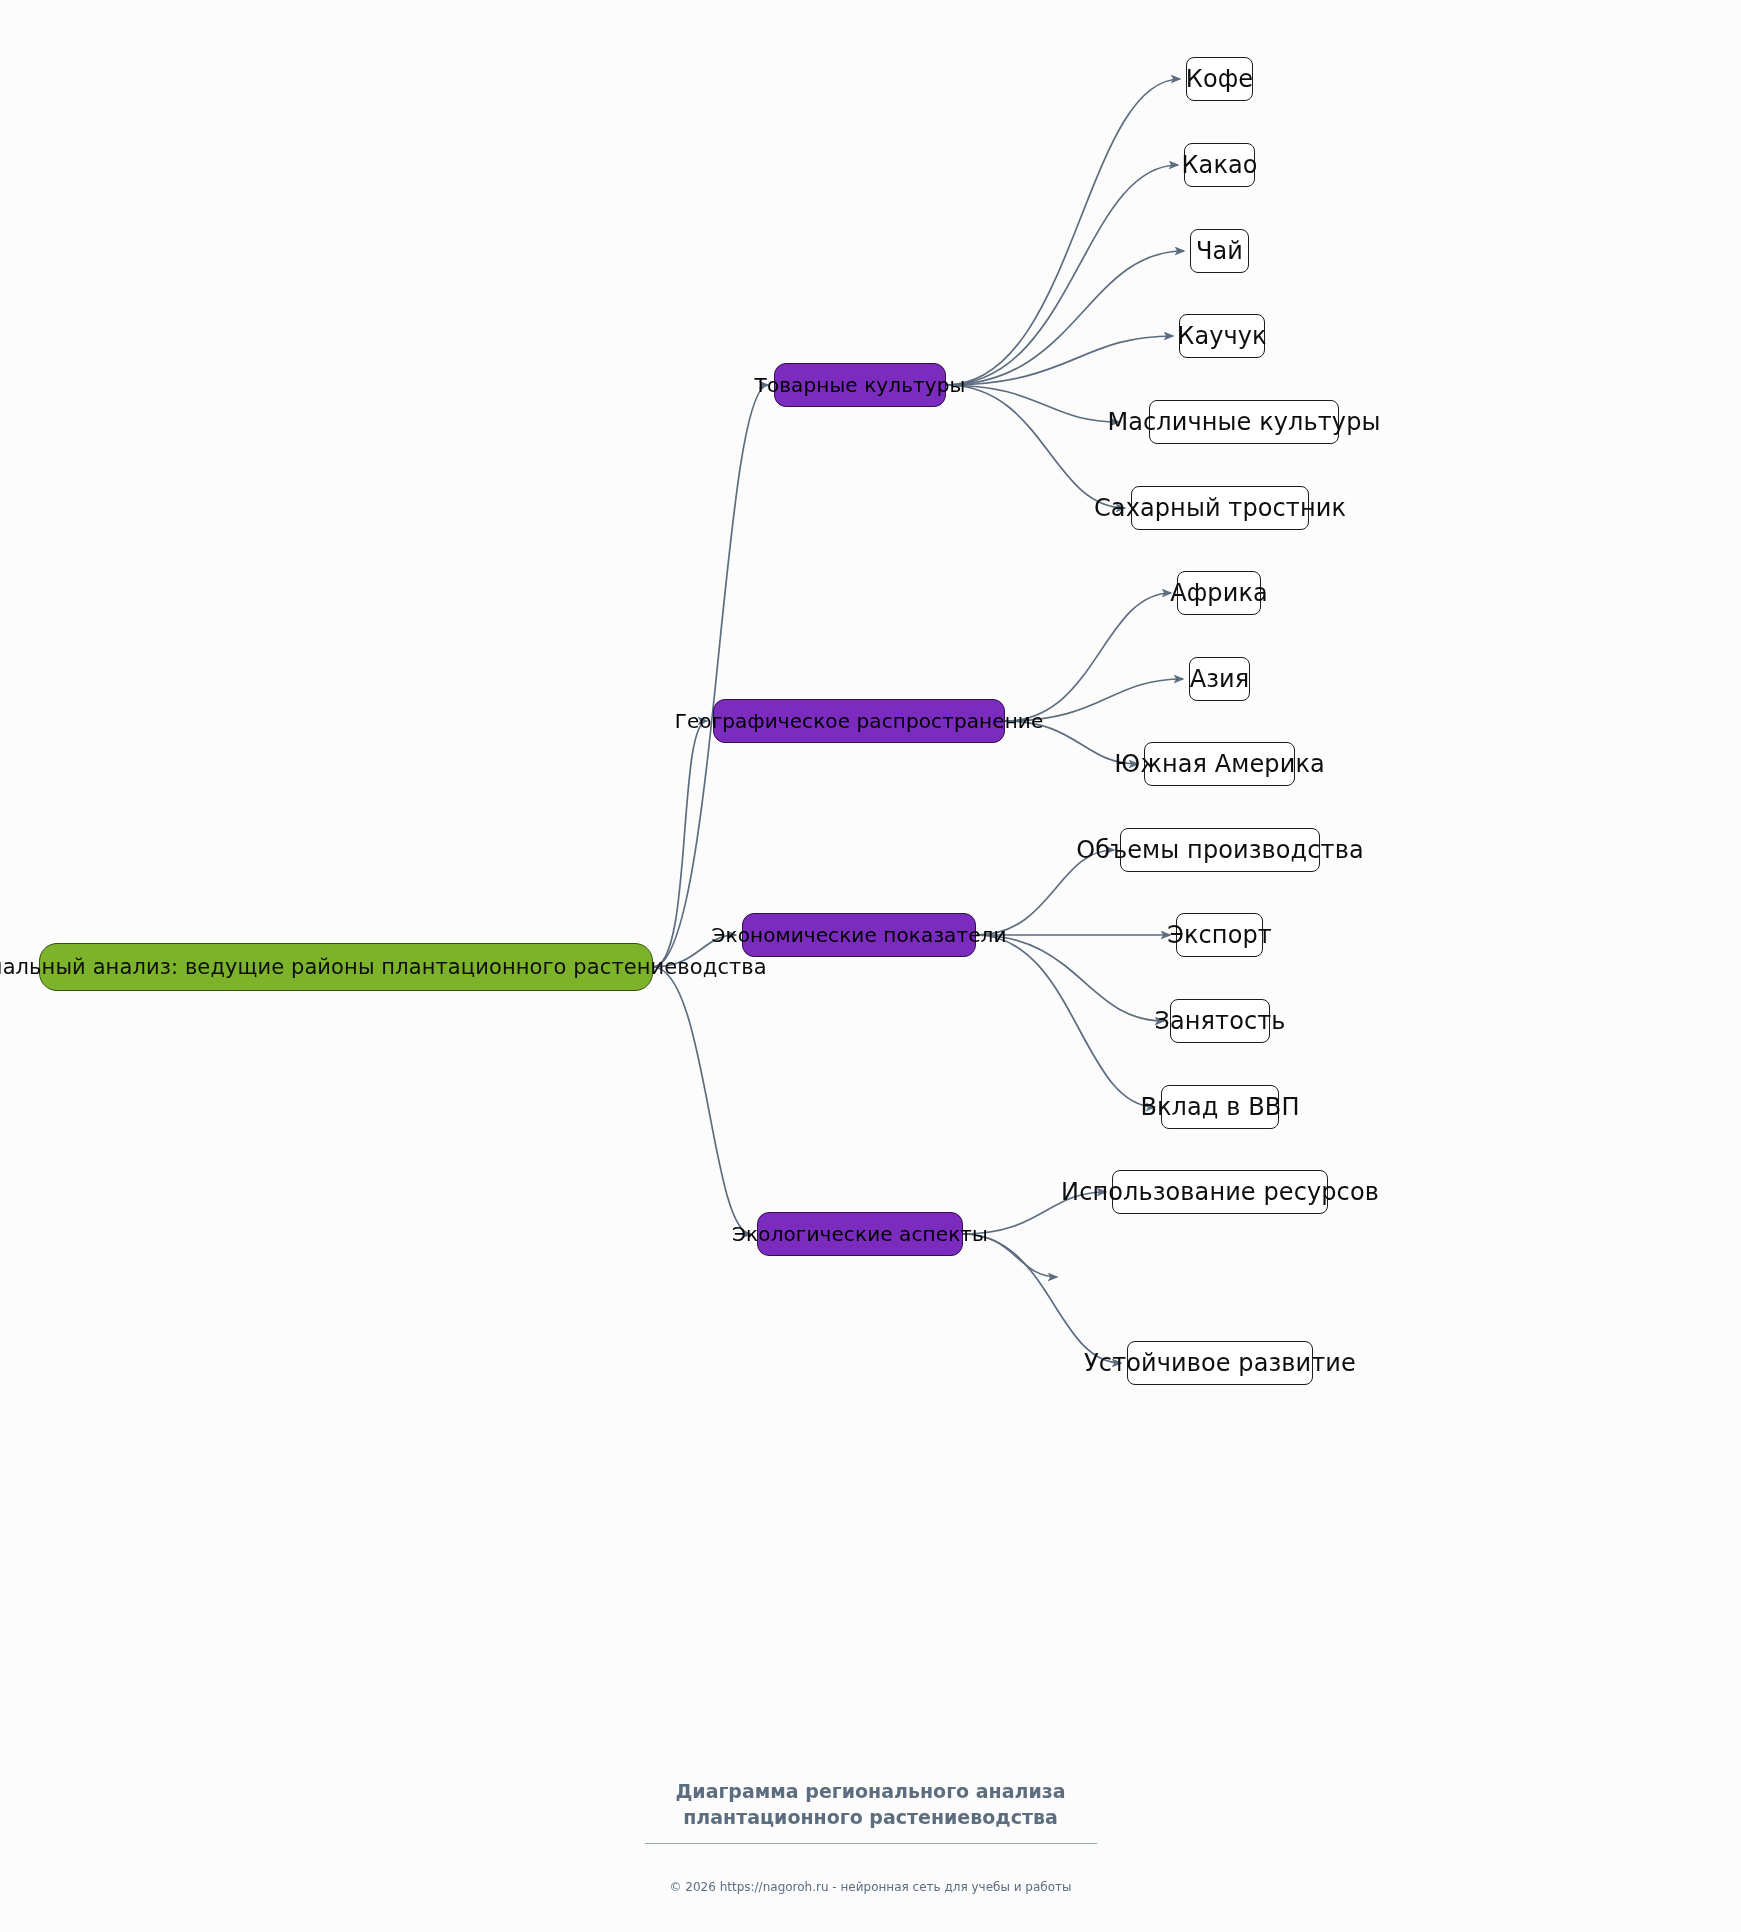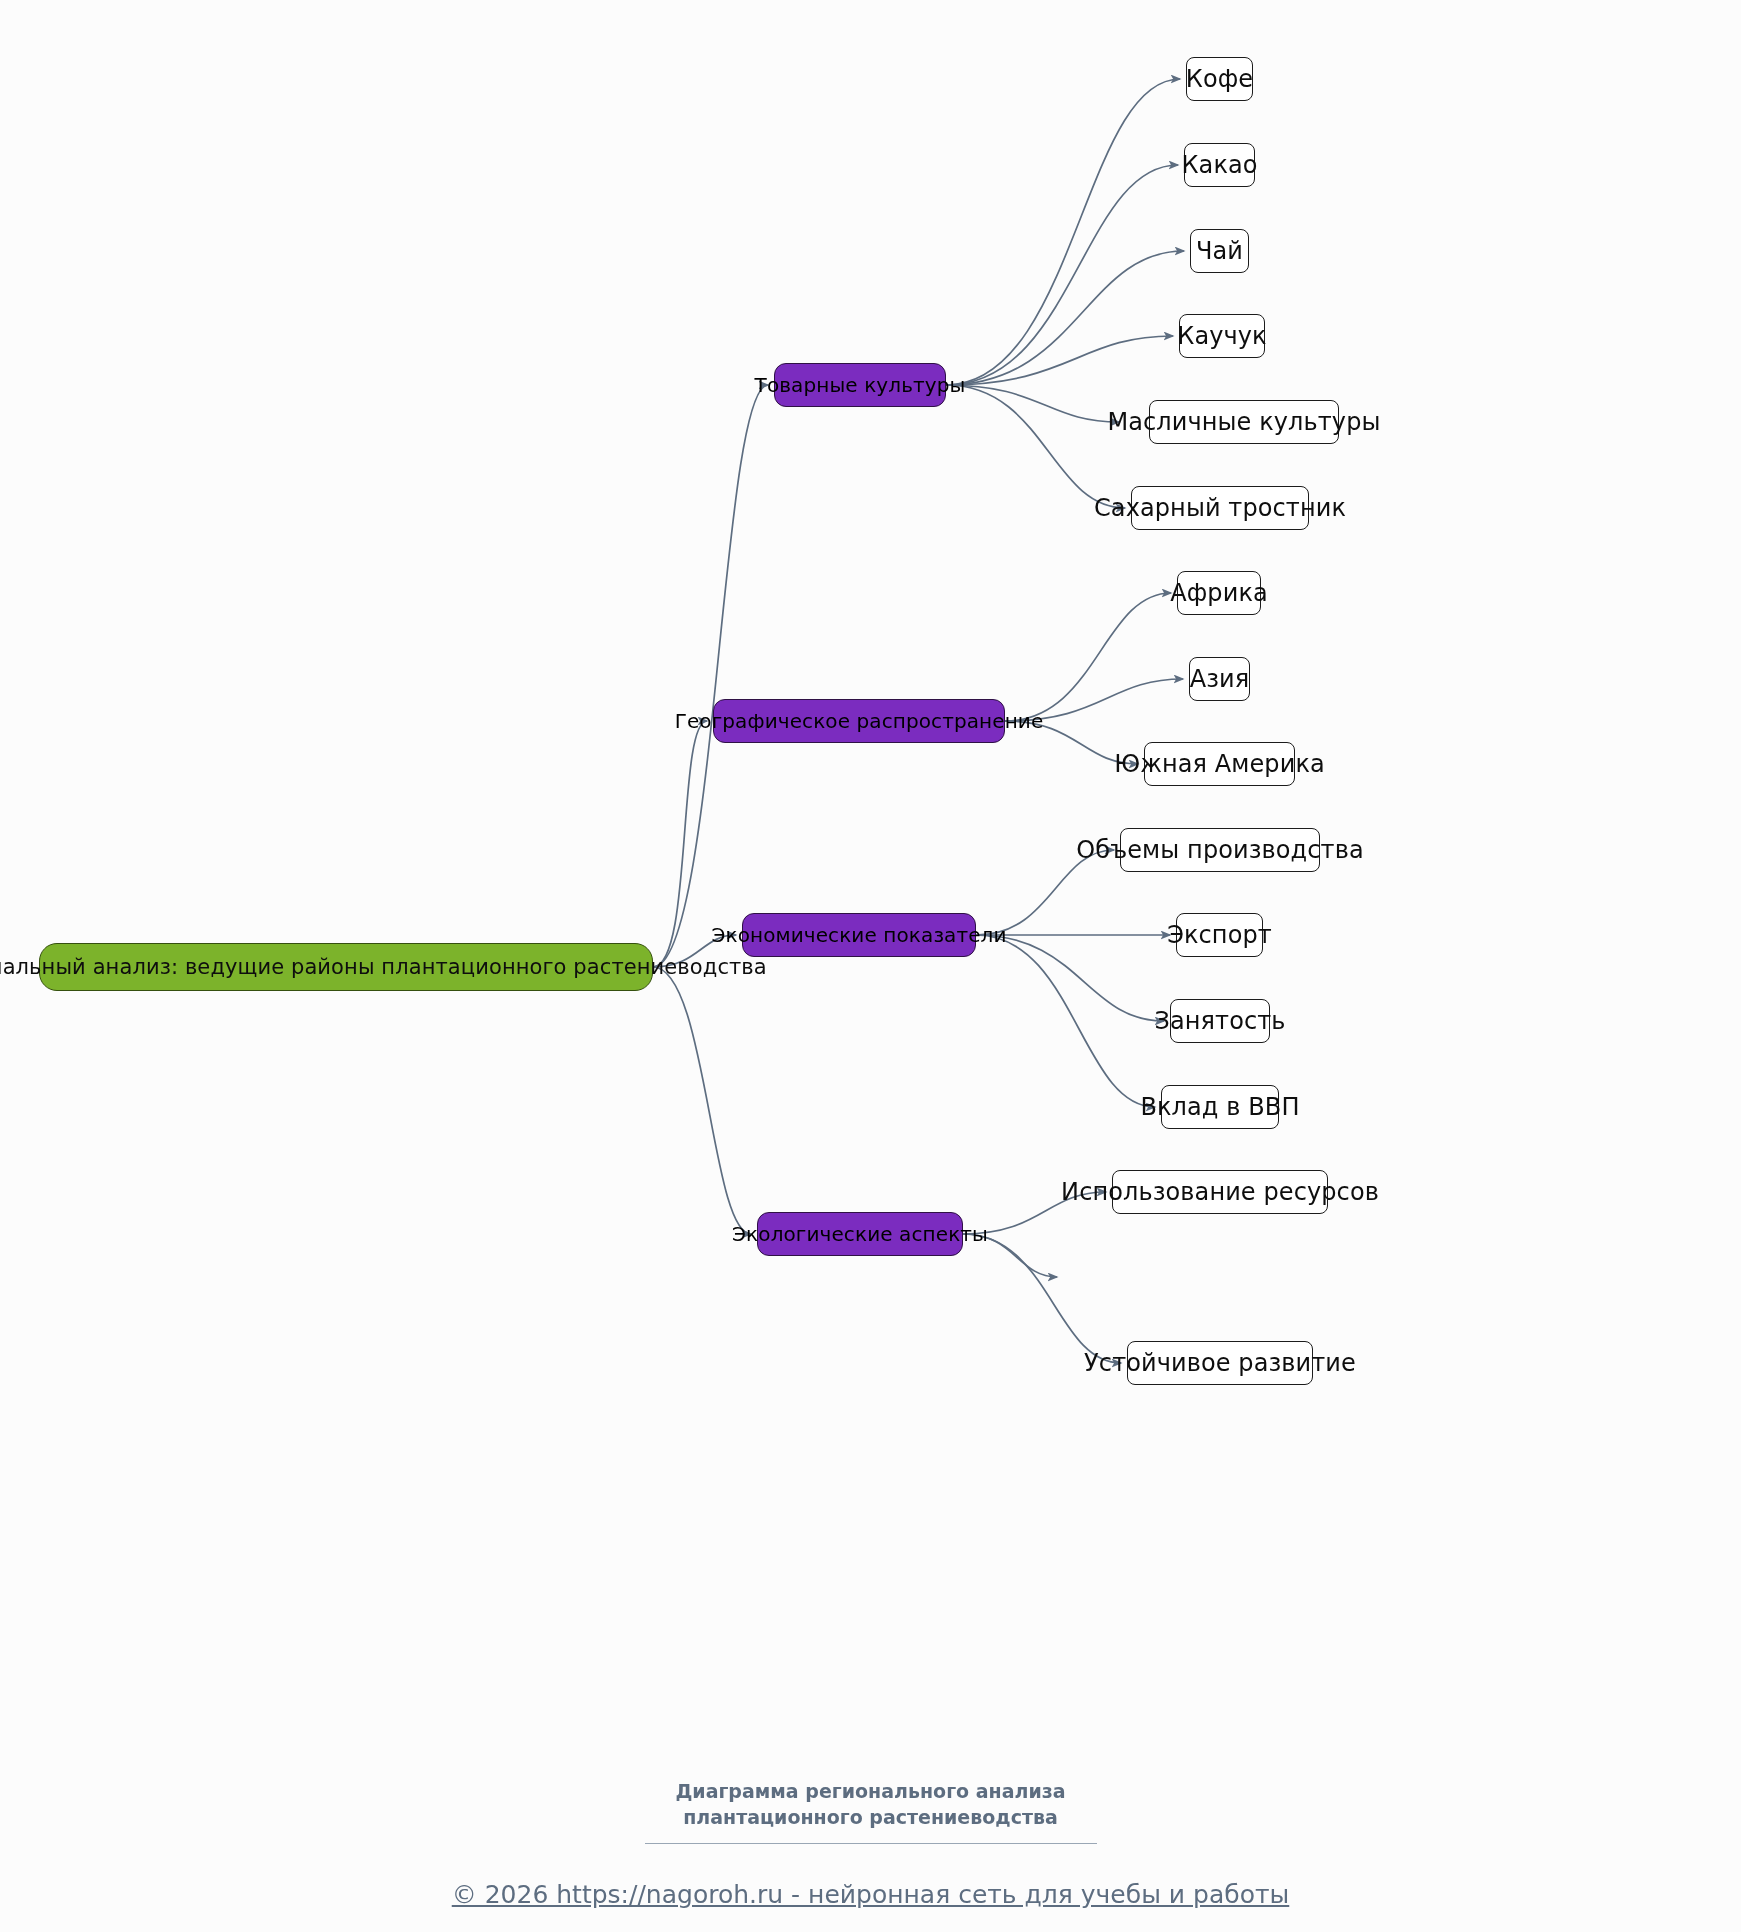--- a/index.html
+++ b/index.html
@@ -79,23 +79,22 @@
     position: absolute;
     top: 1843px;
     left: 50%;
     transform: translateX(-50%);
     width: 452px;
     height: 0;
     border-top: 1.5px solid #9aa7b5;
   }
   .footer-copy {
     top: 1880px;
-    font-size: 25px;
+    font-size: 12px;
     color: #5d6d80;
-    text-decoration: underline;
   }
 </style>
 </head>
 <body>
 
 <div id="canvas">
 
   <svg class="edges" viewBox="0 0 1741 1932">
     <defs>
       <marker id="arrow" markerWidth="11" markerHeight="9" refX="9.5" refY="4.5" orient="auto" markerUnits="userSpaceOnUse">

